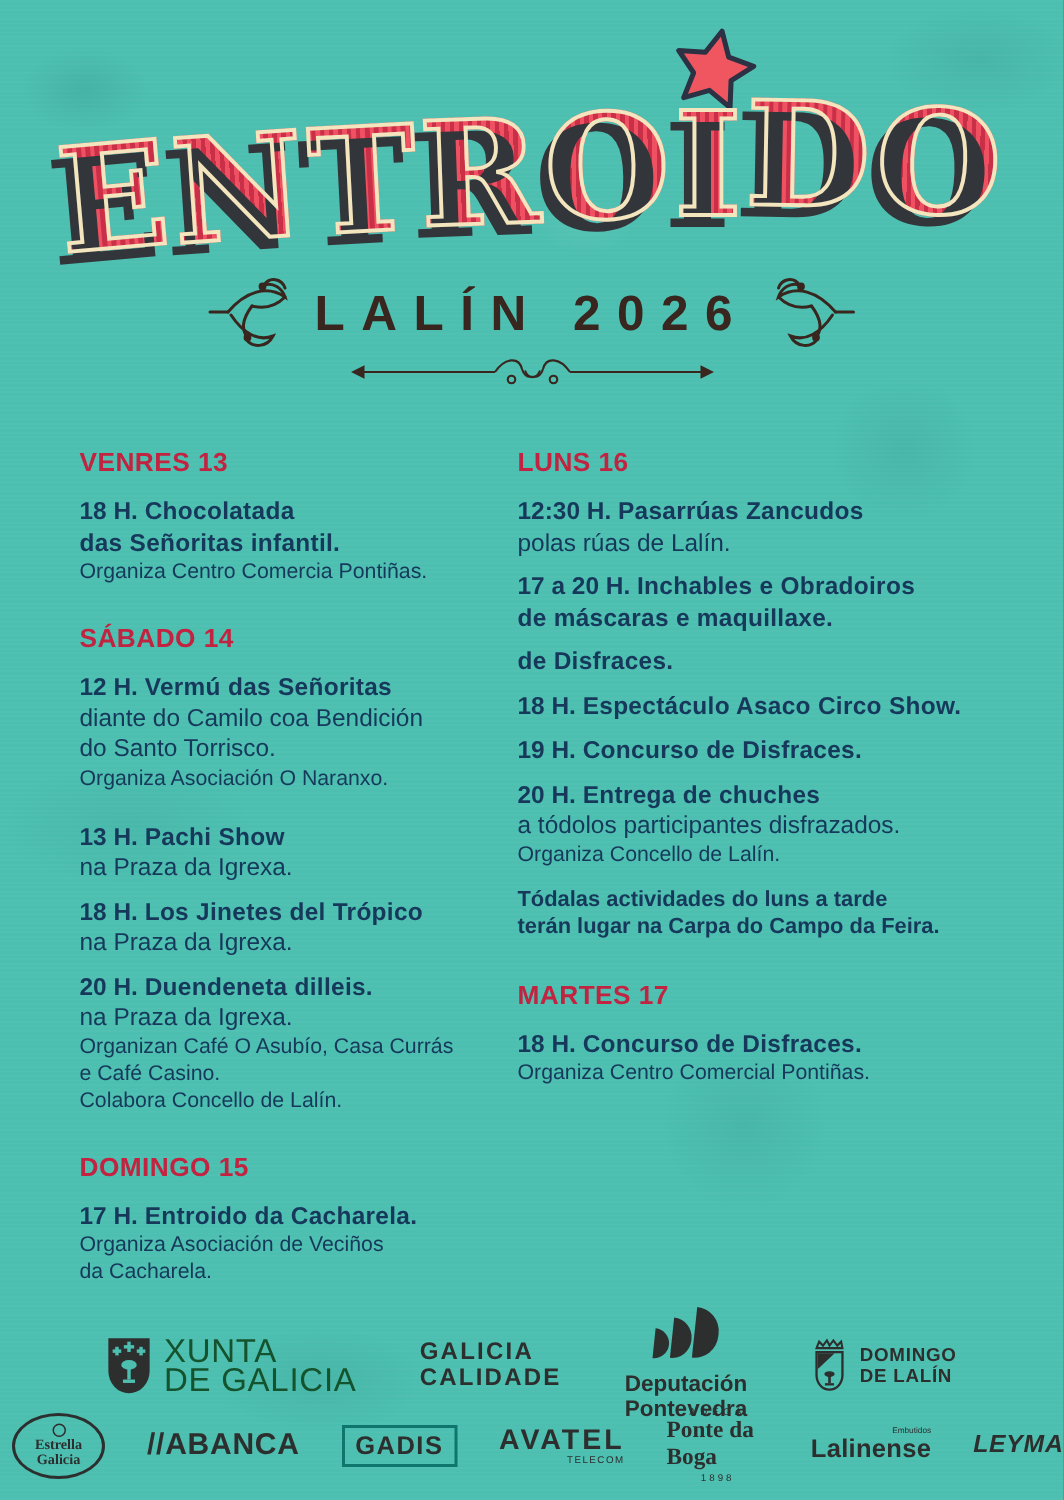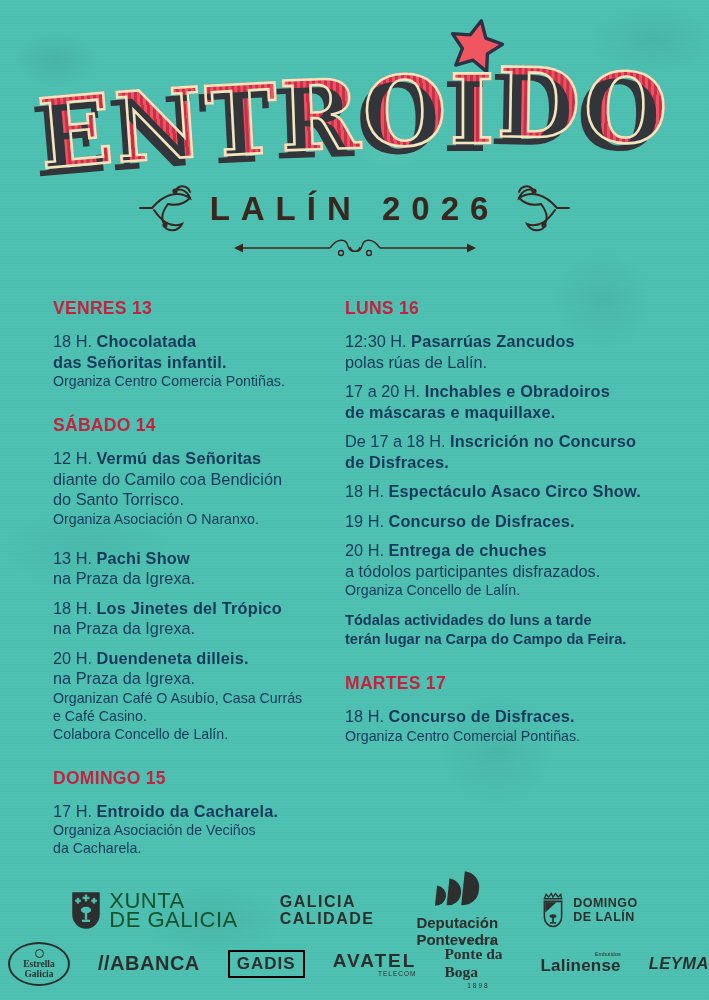--- a/index.html
+++ b/index.html
@@ -60,21 +60,21 @@
   .schedule{display:flex;margin-top:36px;padding:0 36px 0 53px;}
   .col-left{width:292px;flex:none;}
   .col-right{flex:1;}
   .day{
     color:#C22340;font-size:17.5px;font-weight:bold;letter-spacing:.3px;
     margin:0 4px 12px 0;
   }
   .section{margin-bottom:25px;}
   .event{margin-bottom:9px;}
   .line{color:#16395B;font-size:16.3px;line-height:20.5px;}
-  .line .time{font-weight:normal;}
+  .line .time{font-weight:bold;}
   .line .btxt,.line.bold{font-weight:bold;letter-spacing:.2px;}
   .line.org{font-size:14.2px;line-height:18px;}
   .line.note{font-size:14.6px;line-height:18.5px;font-weight:bold;}
   .note-block{margin-top:12px;}
 
   
   .sponsors-row{position:absolute;left:0;right:0;display:flex;justify-content:center;align-items:center;color:#2D2F2E;}
   .row1{top:872px;gap:42px;}
   .row2{top:938px;gap:28px;padding-left:8px;}
   .logo{display:flex;align-items:center;color:#2D2F2E;}
@@ -97,21 +97,21 @@
     width:58px;height:40px;border:2.5px solid #2D2F2E;border-radius:50%;
     display:flex;flex-direction:column;align-items:center;justify-content:center;
     font-family:"Liberation Serif",serif;font-weight:bold;
     font-size:9.5px;line-height:10px;position:relative;
   }
   .estrella .oval .emblem{
     width:7px;height:7px;border:1.5px solid #2D2F2E;border-radius:50%;margin-bottom:1px;
   }
   .wordmark{font-weight:bold;}
   .abanca .wordmark{font-size:20px;letter-spacing:.5px;}
-  .gadis .boxed{border:2px solid #000000;padding:2px 7px;font-weight:bold;font-size:17px;letter-spacing:1px;}
+  .gadis .boxed{border:2px solid #0f766e;padding:2px 7px;font-weight:bold;font-size:17px;letter-spacing:1px;}
   .stacked{display:flex;flex-direction:column;align-items:center;}
   .avatel .wordmark{font-size:19px;letter-spacing:2px;}
   .avatel .sub{font-size:6.5px;letter-spacing:1px;align-self:flex-end;margin-top:-2px;}
   .boga .top{font-size:6.5px;letter-spacing:3px;}
   .boga .wordmark{font-family:"Liberation Serif",serif;font-size:15.5px;font-weight:bold;}
   .boga .sub{font-size:6.5px;letter-spacing:2px;margin-top:1px;}
   .lalinense .top{font-size:5.5px;align-self:flex-end;margin-bottom:-1px;}
   .lalinense .wordmark{font-size:17px;letter-spacing:.2px;}
   .leyma .wordmark{font-size:16.5px;letter-spacing:.5px;font-style:italic;}
 </style>
@@ -210,21 +210,20 @@
             <h3 class="day">LUNS 16</h3>
             <div class="event">
               <div class="line"><span class="time">12:30 H. </span><span class="btxt">Pasarrúas Zancudos</span></div>
               <div class="line">polas rúas de Lalín.</div>
             </div>
             <div class="event">
               <div class="line"><span class="time">17 a 20 H. </span><span class="btxt">Inchables e Obradoiros</span></div>
               <div class="line bold">de máscaras e maquillaxe.</div>
             </div>
             <div class="event">
-              <div class="line"><span class="time">De 17 a 18 H. </span><span class="btxt">Inscrición no Concurso</span></div>
               <div class="line bold">de Disfraces.</div>
             </div>
             <div class="event">
               <div class="line"><span class="time">18 H. </span><span class="btxt">Espectáculo Asaco Circo Show.</span></div>
             </div>
             <div class="event">
               <div class="line"><span class="time">19 H. </span><span class="btxt">Concurso de Disfraces.</span></div>
             </div>
             <div class="event">
               <div class="line"><span class="time">20 H. </span><span class="btxt">Entrega de chuches</span></div>

